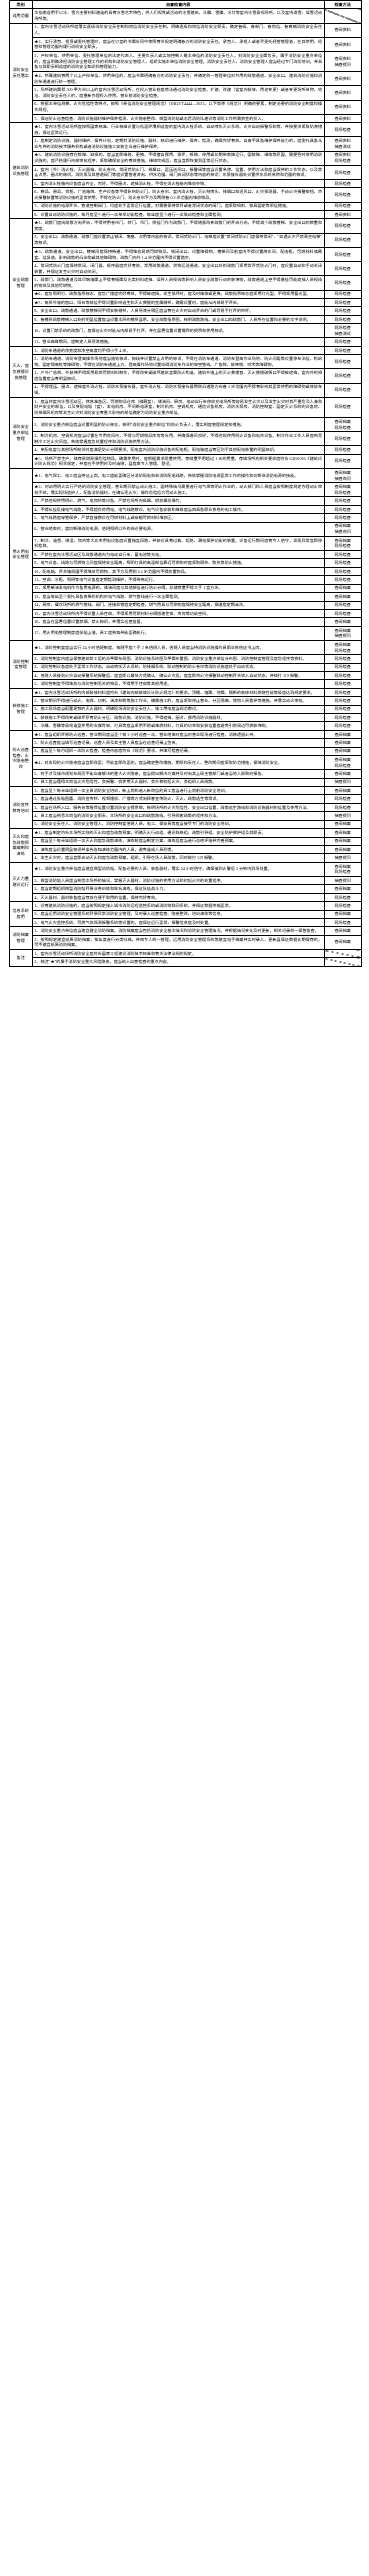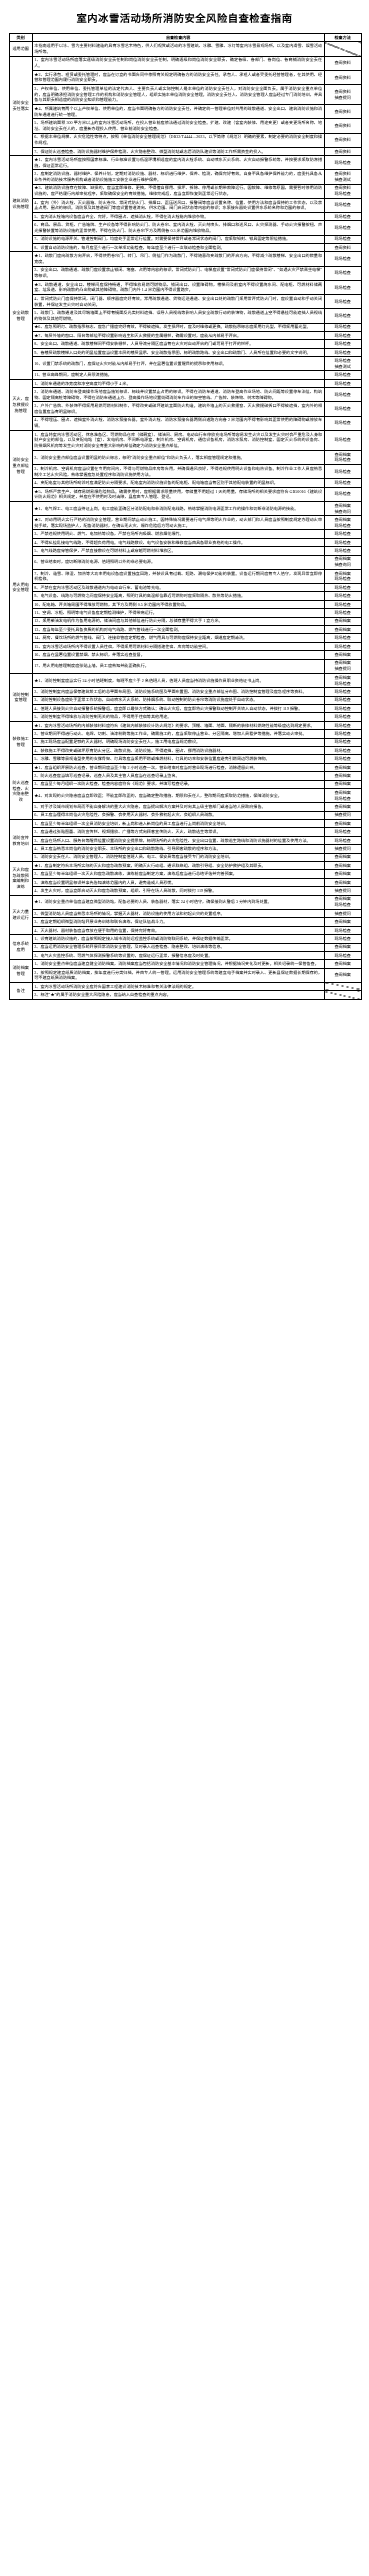--- a/index.html
+++ b/index.html
@@ -72,21 +72,20 @@
         transparent 0%,transparent 48.4%,
         #000 48.4%,#000 51.6%,
         transparent 51.6%,transparent 100%);
   }
 </style>
 </head>
 <body>
 
 <div class="page">
 
-  <div class="doc-title">室内冰雪活动场所消防安全风险自查检查指南</div>
 
   <table class="guide">
     <colgroup>
       <col class="c-cat">
       <col class="c-body">
       <col class="c-method">
     </colgroup>
     <thead>
       <tr>
         <th>类别</th>

